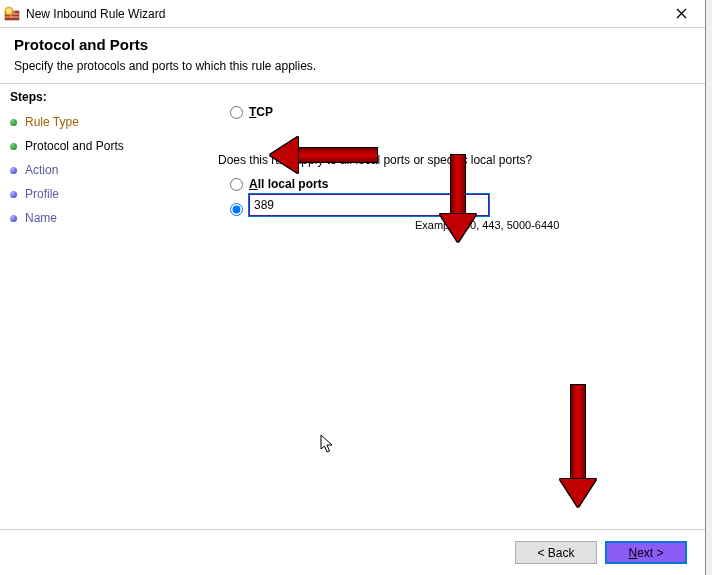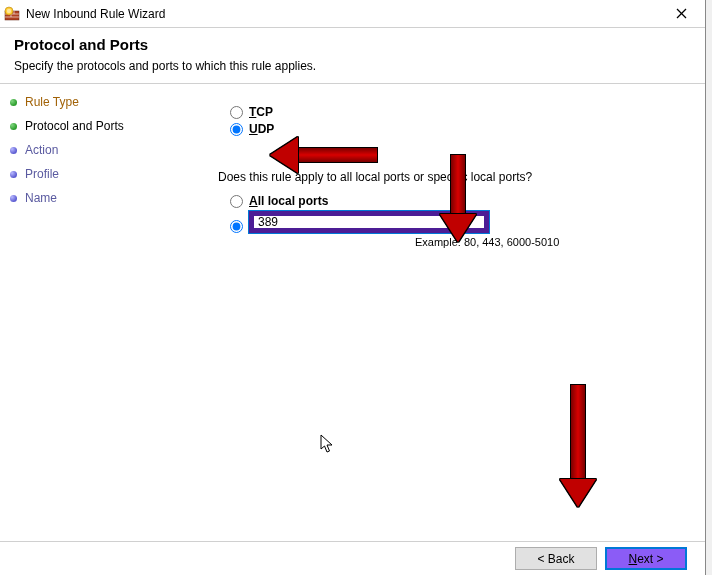--- a/index.html
+++ b/index.html
@@ -126,37 +126,37 @@
     align-items: flex-end;
     margin: 3px 0 3px 12px;
   }
   .port-row-grid .labelcell {
     width: 170px;
     font-weight: bold;
   }
   .port-row-grid input[type=text] {
     width: 240px;
     height: 22px;
-    border: 5px solid #4c1d95;
+    border: 1px solid #4c1d95;
     outline: 1px solid #0078d7;
     padding: 0 4px;
     font-size: 12px;
     font-family: inherit;
   }
   .example {
     margin-left: 197px;
     font-size: 11px;
     color: #000;
     margin-top: 3px;
   }
   .footer {
     position: absolute;
     bottom: 0;
     right: 0;
-    height: 34px;
+    height: 46px;
     width: 100%;
     border-top: 1px solid #d0d0d0;
     display: flex;
     justify-content: flex-end;
     align-items: center;
     padding-right: 18px;
     gap: 8px;
     background: #fff;
   }
   .btn {
@@ -242,20 +242,21 @@
     </div>
   </div>
 
   <div class="header">
     <h1>Protocol and Ports</h1>
     <div class="subtitle">Specify the protocols and ports to which this rule applies.</div>
   </div>
 
   <div class="body">
     <div class="sidebar">
+      <span class="steps-label">Steps:</span>
       <ul>
         <li>
           <span class="bullet"></span>
           <span>Rule Type</span>
         </li>
         <li class="current">
           <span class="bullet"></span>
           <span>Protocol and Ports</span>
         </li>
         <li class="pending">
@@ -273,39 +274,35 @@
       </ul>
     </div>
 
     <div class="content">
 
 
       <div class="radio-row">
         <input type="radio" name="protocol" style="">
         <label><u>T</u><span>CP</span></label>
       </div>
-      <div class="radio-row">
-        <input type="radio" name="protocol" checked="" style="">
-        <label><u>U</u><span>DP</span></label>
-      </div>
 
       <div class="ports-block">
         <div class="q">Does this rule apply to all local ports or specific local ports?</div>
 
         <div class="port-row-grid">
           <input type="radio" name="ports" style="margin: 0px 6px 0px 0px;">
           <span class="labelcell"><u>A</u><span>ll local ports</span></span>
         </div>
 
         <div class="port-row-grid">
           <input type="radio" name="ports" checked="" style="margin: 0px 6px 0px 0px;">
           <input type="text" value="389" style="">
         </div>
 
-        <div class="example">Example: 80, 443, 6000-5010</div>
+        <div class="example">Example: 80, 443, 5000-6440</div>
       </div>
 
       <div class="arrow arrow-h" style="left:80px; top:53px;">
         <div class="head"></div>
         <div class="shaft" style="width:80px;"></div>
       </div>
 
       <div class="arrow arrow-v" style="left:250px; top:70px;">
         <div class="shaft" style="height:60px;"></div>
         <div class="head"></div>

